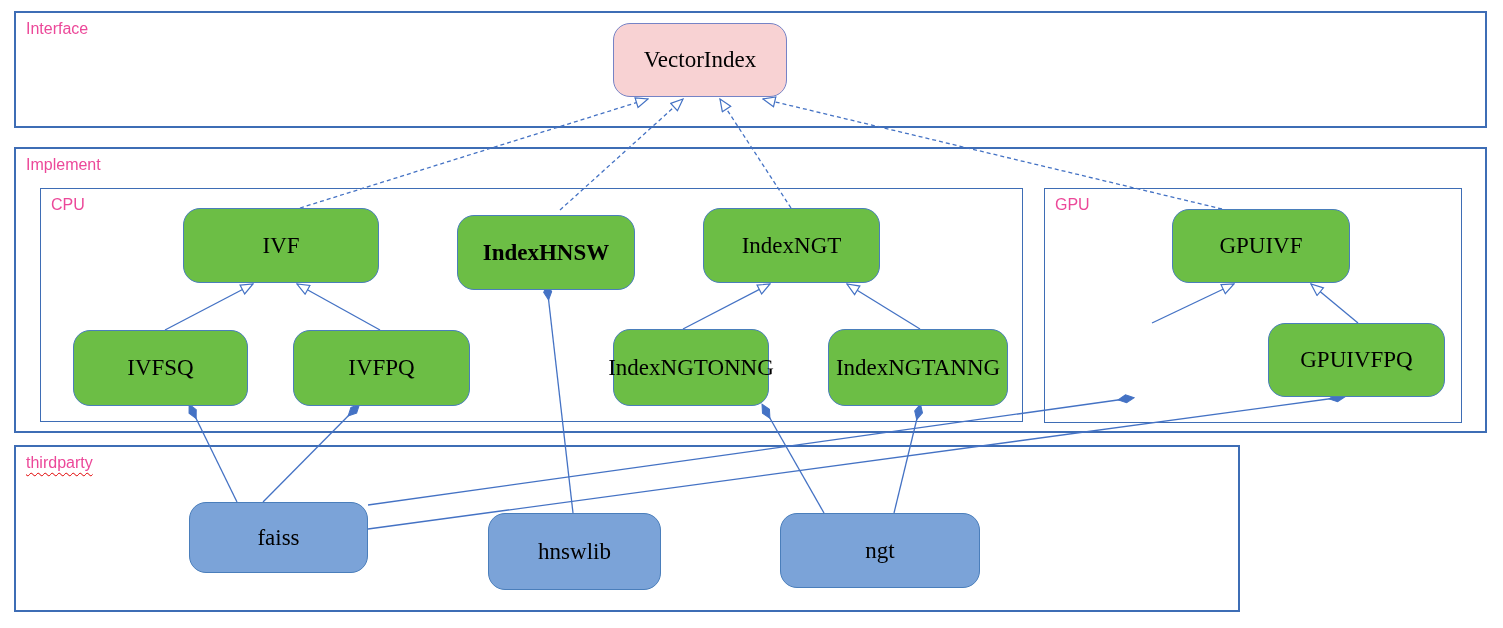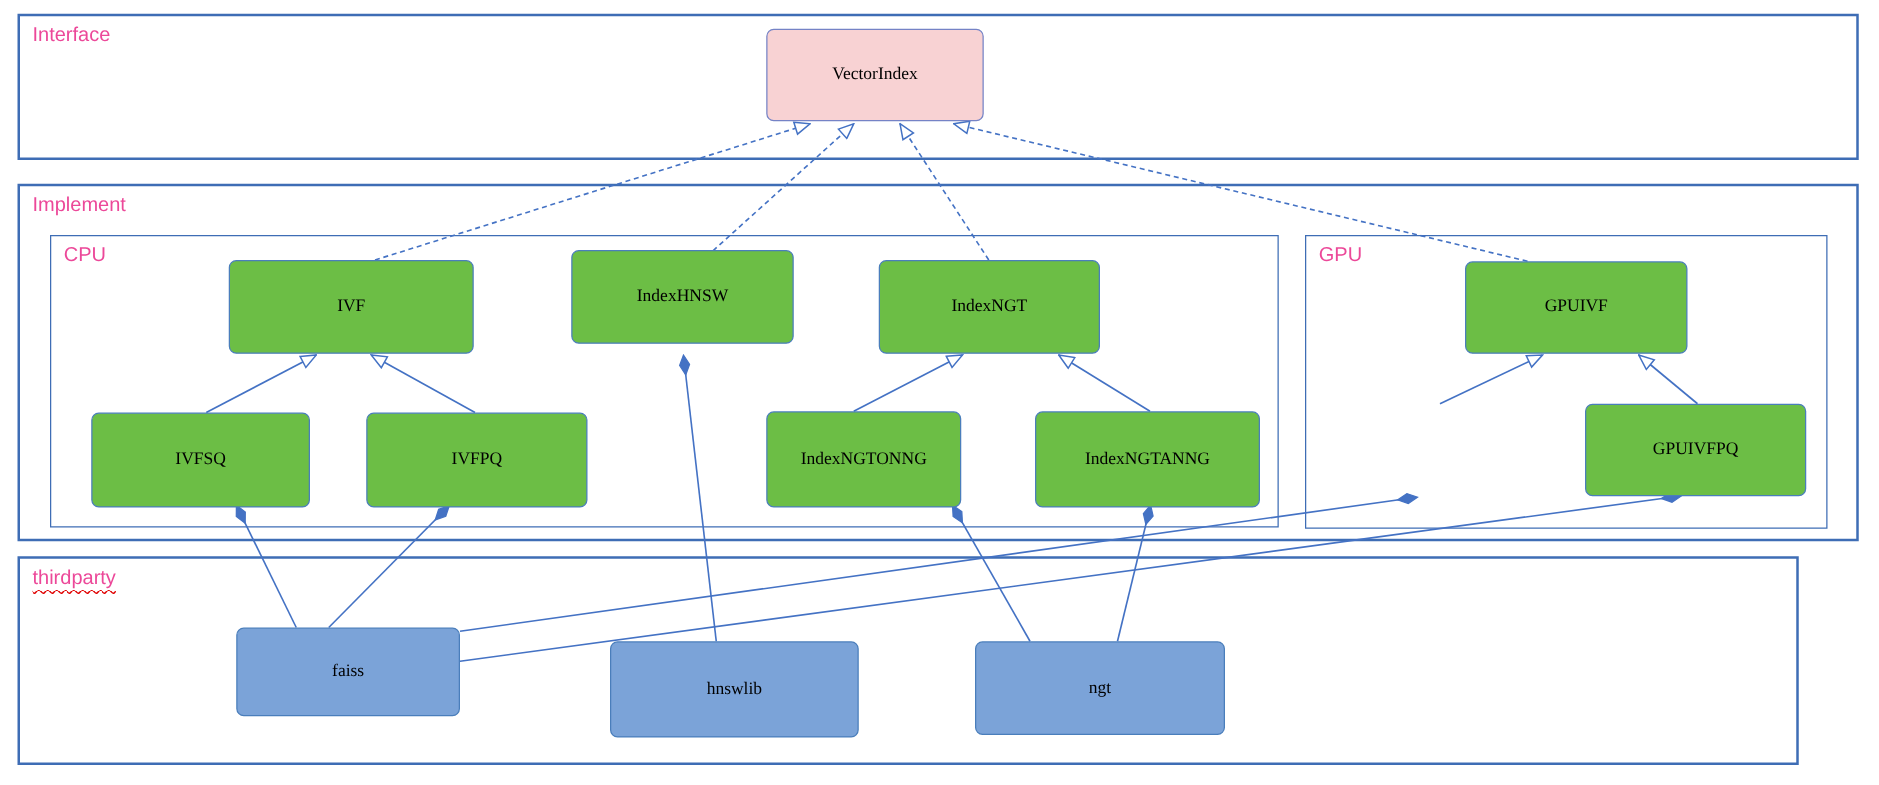--- a/index.html
+++ b/index.html
@@ -28,52 +28,52 @@
   }
   .squiggle {
     text-decoration: underline wavy var(--spellcheck, #e00000);
     text-decoration-thickness: 1px;
     text-underline-offset: 4px;
   }
   #c-interface  { left: 14px;   top: 11px;  width: 1473px; height: 117px; }
   #c-implement  { left: 14px;   top: 147px; width: 1473px; height: 286px; }
   #c-cpu        { left: 40px;   top: 188px; width: 983px;  height: 234px; border-width: 1.5px; }
   #c-gpu        { left: 1044px; top: 188px; width: 418px;  height: 235px; border-width: 1.5px; text-align: center; }
-  #c-thirdparty { left: 14px;   top: 445px; width: 1425px; height: 167px; }
+  #c-thirdparty { left: 14px;   top: 445px; width: 1226px; height: 167px; }
 
   
   .node {
     position: absolute;
     box-sizing: border-box;
-    border-radius: 6px;
+    border-radius: 17px;
     display: flex;
     align-items: center;
     justify-content: center;
     font-family: "Liberation Serif", serif;
-    font-size: 14px;
+    font-size: 23px;
     color: #000000;
     white-space: nowrap;
   }
   .node.green { background: var(--node-green, #6cbe45); border: 1.2px solid var(--node-green-border, #4a7ebb); }
   .node.pink  { background: var(--node-pink, #f8d2d3);  border: 1.5px solid var(--node-pink-border, #7583c6); }
   .node.blue  { background: var(--node-blue, #7ba3d8);  border: 1.2px solid var(--node-blue-border, #4a7ebb); }
 
   #n-vectorindex  { left: 613px;  top: 23px;  width: 174px; height: 74px; }
   #n-ivf          { left: 183px;  top: 208px; width: 196px; height: 75px; }
-  #n-indexhnsw    { left: 457px;  top: 200px; width: 178px; height: 75px; }
+  #n-indexhnsw    { left: 457px;  top: 215px; width: 178px; height: 75px; font-weight: bold; }
   #n-indexngt     { left: 703px;  top: 208px; width: 177px; height: 75px; }
   #n-gpuivf       { left: 1172px; top: 209px; width: 178px; height: 74px; }
   #n-ivfsq        { left: 73px;   top: 330px; width: 175px; height: 76px; }
   #n-ivfpq        { left: 293px;  top: 330px; width: 177px; height: 76px; }
   #n-indexngtonng { left: 613px;  top: 329px; width: 156px; height: 77px; }
   #n-indexngtanng { left: 828px;  top: 329px; width: 180px; height: 77px; }
   #n-gpuivfsq     { left: 1065px; top: 323px; width: 175px; height: 75px; }
   #n-gpuivfpq     { left: 1268px; top: 323px; width: 177px; height: 74px; }
   #n-faiss        { left: 189px;  top: 502px; width: 179px; height: 71px; }
-  #n-hnswlib      { left: 488px;  top: 513px; width: 199px; height: 77px; }
+  #n-hnswlib      { left: 488px;  top: 513px; width: 173px; height: 77px; }
   #n-ngt          { left: 780px;  top: 513px; width: 200px; height: 75px; }
 
   
   #edges {
     position: absolute;
     left: 0; top: 0;
     width: 1503px; height: 628px;
     pointer-events: none;
   }
 </style>

